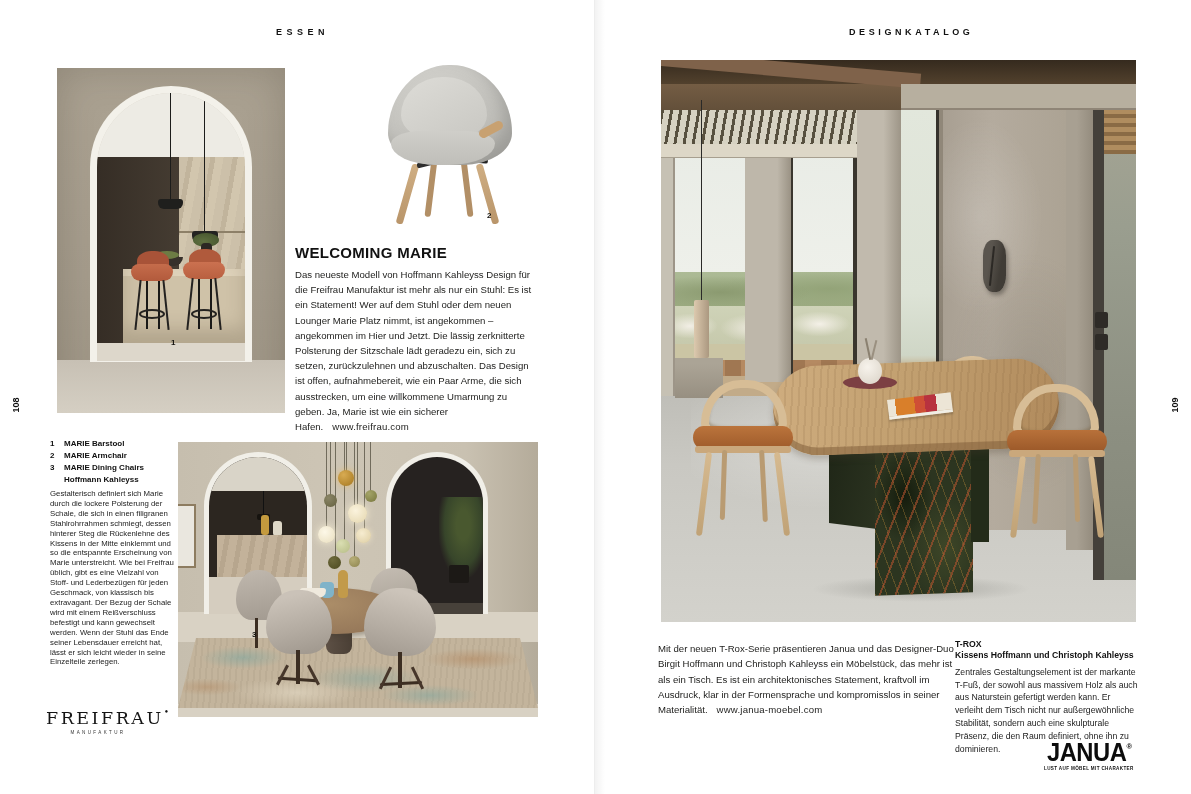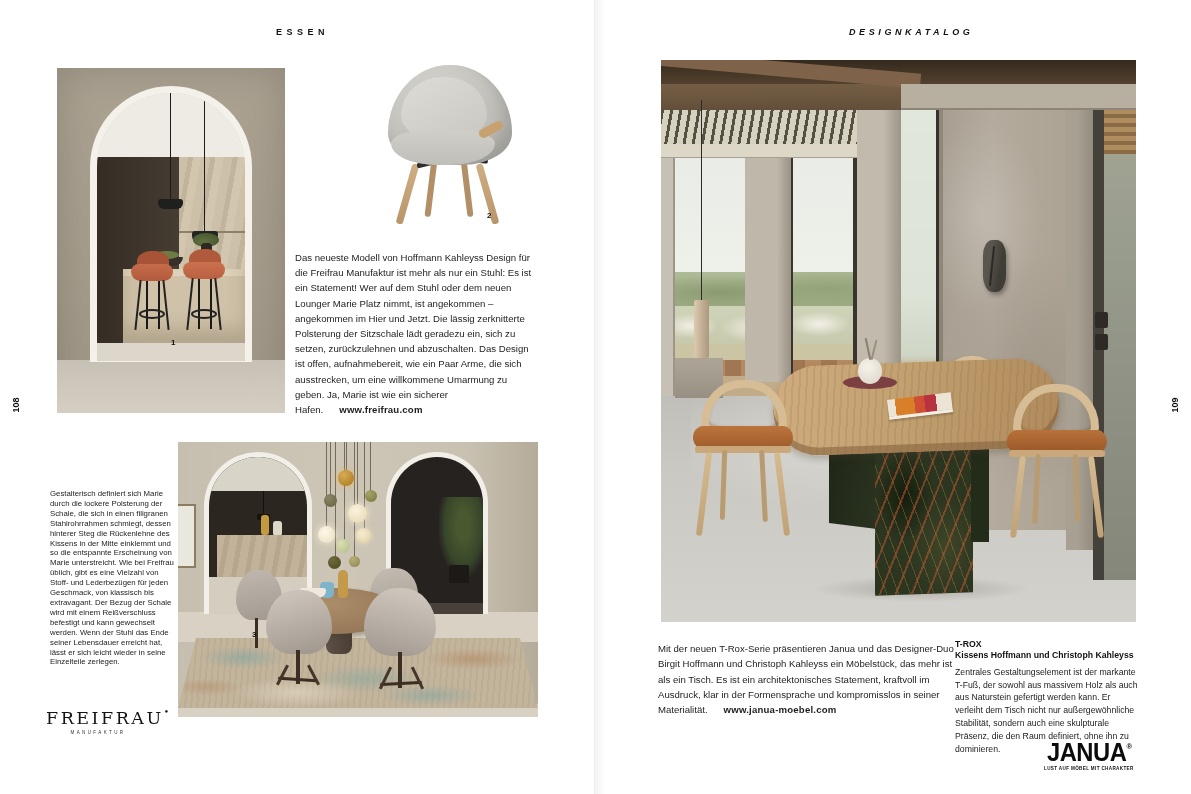--- a/index.html
+++ b/index.html
@@ -4,21 +4,21 @@
 <style>
   * { margin:0; padding:0; box-sizing:border-box; }
   html,body { background:#9a9a9a; }
   body { font-family:"Liberation Sans","DejaVu Sans",sans-serif; }
   .spread { position:relative; width:1191px; height:794px; background:#ffffff; overflow:hidden; color:#1d1d1b; margin:0 auto; }
   .abs { position:absolute; }
   .kicker { font-size:9px; font-weight:bold; letter-spacing:4.5px; color:#111; }
   .pagenum { font-size:9px; font-weight:bold; color:#111; width:26px; text-align:center; }
   .art-title { font-size:15px; font-weight:bold; letter-spacing:.3px; color:#111; }
   .body-text { font-size:9.6px; line-height:15.2px; color:#1d1d1b; }
-  .inline-link { margin-left:16px; letter-spacing:.2px;font-weight:bold; }
+  .inline-link { margin-left:9px; letter-spacing:.2px; }
   .t2-title { font-size:13.5px; font-weight:bold; color:#111; }
   .list { font-size:8px; font-weight:bold; line-height:12px; color:#111; }
   .list .num { display:inline-block; width:14px; }
   .list .ind { padding-left:14px; }
   .side-text { font-size:7.8px; line-height:9.9px; color:#222; }
   .colhead { font-size:8.7px; font-weight:bold; line-height:11.4px; color:#111; }
   .colbody { font-size:8.7px; line-height:12.8px; margin-top:4px; color:#222; }
   .marker { font-size:8px; font-weight:bold; color:#15130f; z-index:9; }
   .photo { overflow:hidden; }
   .ff-logo { text-align:center; width:104px; }
@@ -34,21 +34,21 @@
 </style>
 </head>
 <body>
 
 <div class="spread">
 
   <div class="abs fold-line" style="left:595px;top:0;width:10px;height:794px;"></div>
   <div class="abs" style="left:594px;top:0;width:1px;height:794px;background:rgba(0,0,0,.07);"></div>
 
   <div class="abs kicker" style="left:276px;top:27px;">ESSEN</div>
-  <div class="abs kicker" style="left:849px;top:27px;letter-spacing:3.6px;font-style:italic;">DESIGNKATALOG</div>
+  <div class="abs kicker" style="left:849px;top:27px;letter-spacing:3.6px;">DESIGNKATALOG</div>
 
   <div class="abs pagenum" style="left:3px;top:400px;transform:rotate(-90deg);">108</div>
   <div class="abs pagenum" style="left:1162px;top:400px;transform:rotate(-90deg);">109</div>
 
   <div class="abs photo" style="left:57px;top:68px;width:228px;height:345px;background:linear-gradient(180deg,#aba292 0%,#a59c8c 60%,#9e9585 100%);box-shadow:inset 0 0 40px rgba(60,52,40,.25);">
     <div class="abs" style="left:0;top:292px;width:228px;height:53px;background:linear-gradient(180deg,#c7c0b4,#d5cfc3);"></div>
     <div class="abs" style="left:33px;top:18px;width:162px;height:276px;border-radius:81px 81px 0 0;background:#f3f1ea;"></div>
     <div class="abs photo" style="left:40px;top:25px;width:148px;height:268px;border-radius:74px 74px 0 0;background:#d9d3c7;">
       <div class="abs" style="left:0;top:0;width:148px;height:64px;background:#edebe4;"></div>
       <div class="abs" style="left:0;top:64px;width:82px;height:186px;background:linear-gradient(90deg,#352d25,#453c32);"></div>
@@ -97,23 +97,30 @@
     <div class="abs" style="left:52px;top:100px;width:76px;height:6px;background:#232323;border-radius:2px;transform:rotate(4deg);"></div>
     <div class="abs" style="left:56px;top:100px;width:70px;height:5px;background:#2e2e2e;border-radius:2px;transform:rotate(-14deg);"></div>
     <div class="abs" style="left:28px;top:10px;width:124px;height:100px;background:linear-gradient(160deg,#d0cfca 10%,#c2c1bc 55%,#b4b3ae 100%);border-radius:52% 52% 42% 42% / 72% 72% 34% 34%;box-shadow:inset -8px -10px 16px rgba(110,110,105,.35);"></div>
     <div class="abs" style="left:41px;top:22px;width:86px;height:64px;background:linear-gradient(150deg,#dddcd7,#c8c7c2);border-radius:50% 50% 46% 46% / 62% 62% 42% 42%;"></div>
     <div class="abs" style="left:31px;top:76px;width:104px;height:34px;background:linear-gradient(180deg,#cfcec9,#bfbeb9);border-radius:32% 32% 50% 50% / 42% 42% 72% 72%;"></div>
     <div class="abs" style="left:118px;top:70px;width:26px;height:9px;background:#c8a171;border-radius:5px;transform:rotate(-28deg);"></div>
     <div class="abs marker" style="left:127px;top:156px;">2</div>
   </div>
 
   <div class="abs" style="left:295px;top:244px;width:243px;">
+    <div class="art-title">WELCOMING MARIE</div>
     <p class="body-text" style="margin-top:6px;"><span>Das neueste Modell von Hoffmann Kahleyss Design für die Freifrau Manufaktur ist mehr als nur ein Stuhl: Es ist ein Statement! Wer auf dem Stuhl oder dem neuen Lounger Marie Platz nimmt, ist angekommen – angekommen im Hier und Jetzt. Die lässig zerknitterte Polsterung der Sitzschale lädt geradezu ein, sich zu setzen, zurückzulehnen und abzuschalten. Das Design ist offen, aufnahmebereit, wie ein Paar Arme, die sich ausstrecken, um eine willkommene Umarmung zu geben. Ja, Marie ist wie ein sicherer Hafen.</span><span class="inline-link">www.freifrau.com</span></p>
   </div>
 
+  <div class="abs list" style="left:50px;top:438px;width:132px;">
+    <div><span class="num">1</span><span>MARIE Barstool</span></div>
+    <div><span class="num">2</span><span>MARIE Armchair</span></div>
+    <div><span class="num">3</span><span>MARIE Dining Chairs</span></div>
+    <div class="ind">Hoffmann Kahleyss</div>
+  </div>
 
   <div class="abs side-text" style="left:50px;top:489px;width:126px;">Gestalterisch definiert sich Marie durch die lockere Polsterung der Schale, die sich in einen filigranen Stahlrohrrahmen schmiegt, dessen hinterer Steg die Rückenlehne des Kissens in der Mitte einklemmt und so die entspannte Erscheinung von Marie unterstreicht. Wie bei Freifrau üblich, gibt es eine Vielzahl von Stoff- und Lederbezügen für jeden Geschmack, von klassisch bis extravagant. Der Bezug der Schale wird mit einem Reißverschluss befestigt und kann gewechselt werden. Wenn der Stuhl das Ende seiner Lebensdauer erreicht hat, lässt er sich leicht wieder in seine Einzelteile zerlegen.</div>
 
   <div class="abs ff-logo" style="left:46px;top:704px;">
     <div class="ff-name"><span>FREIFRAU</span><span class="ff-dot">•</span></div>
     <div class="ff-sub">MANUFAKTUR</div>
   </div>
 
   <div class="abs photo" style="left:178px;top:442px;width:360px;height:275px;background:linear-gradient(90deg,#c6beae 0%,#cdc5b5 45%,#c9c1b1 80%,#b4ab9a 100%);">
     <div class="abs" style="left:0;top:170px;width:360px;height:30px;background:#d9d2c4;"></div>

